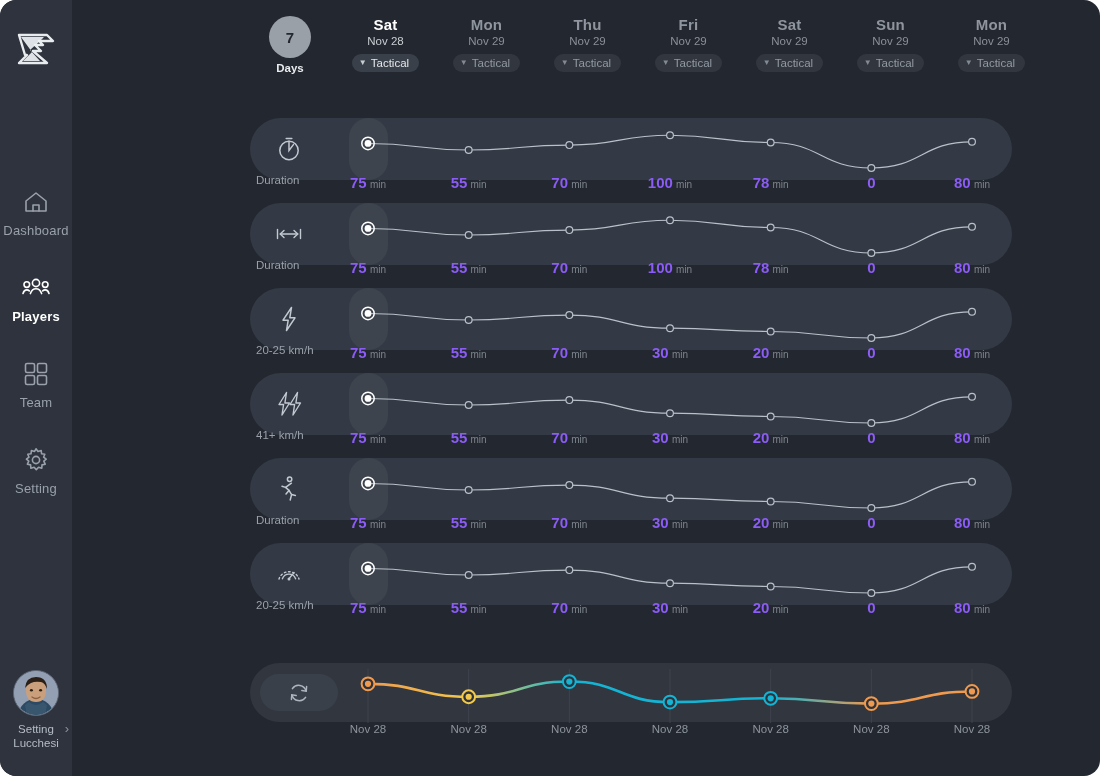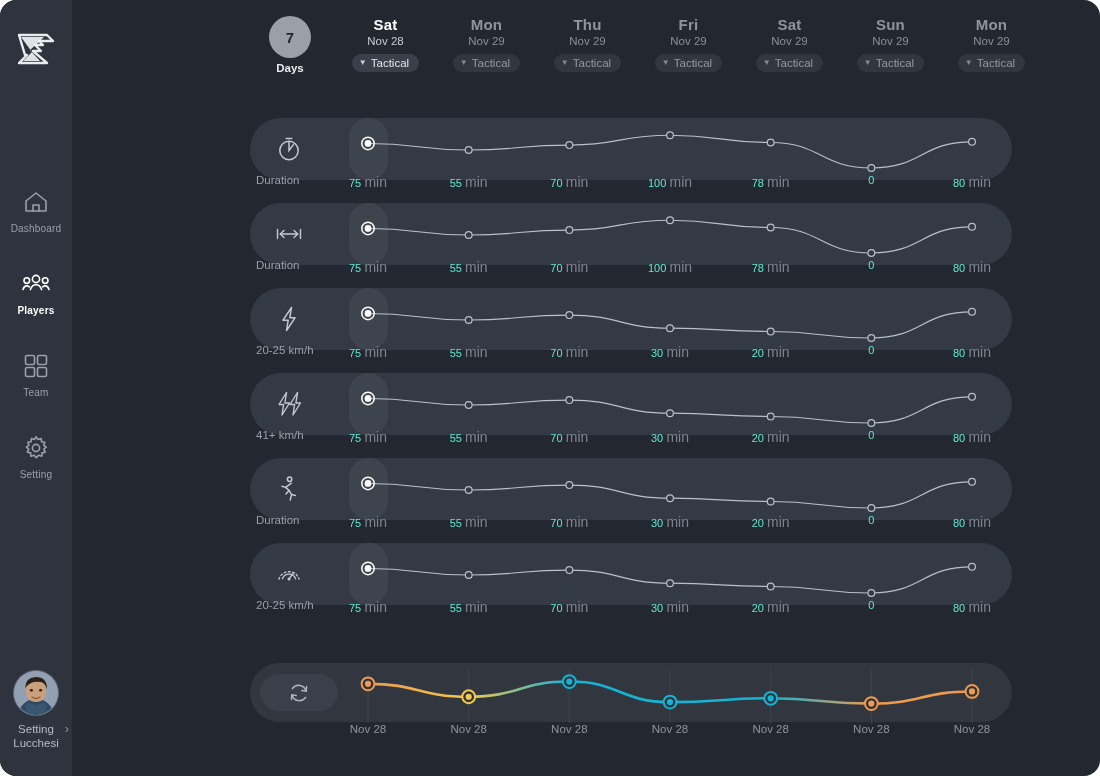--- a/index.html
+++ b/index.html
@@ -27,21 +27,21 @@
     flex: 0 0 72px;
     position: relative;
   }
   .logo { margin-top: 28px; width: 46px; height: 40px; display:flex; align-items:center; justify-content:center; }
   .nav { margin-top: 120px; display: flex; flex-direction: column; gap: 36px; width: 100%; align-items: center; }
   .nav-item {
     display: flex; flex-direction: column; align-items: center;
     gap: 7px; cursor: pointer; width: 100%;
   }
   .nav-icon { width: 28px; height: 28px; display: flex; align-items: center; justify-content: center; }
-  .nav-label { font-size: 10px; color: #9aa1ab; letter-spacing: .2px; }
+  .nav-label { font-size: 13px; color: #9aa1ab; letter-spacing: .2px; }
   .nav-item.active .nav-label { color: #ffffff; font-weight: bold; }
   .nav-item.active .nav-icon svg { stroke: #ffffff; }
 
   .profile {
     position: absolute; bottom: 26px; left: 0; width: 72px;
     display: flex; flex-direction: column; align-items: center; gap: 6px;
     cursor: pointer;
   }
   .avatar {
     width: 46px; height: 46px; border-radius: 50%;
@@ -109,22 +109,22 @@
   .col-highlight {
     position: absolute; top: 0; left: 99px; width: 39px; height: 62px;
     background: #3e444e; border-radius: 20px;
   }
   .svgchart { position: absolute; top: 0; left: 0; width: 762px; height: 62px; }
   .labels { position: absolute; top: 56px; left: 0; width: 762px; height: 20px; }
   .lbl {
     position: absolute; transform: translateX(-50%);
     font-size: 11.5px; color: #8d949d; white-space: nowrap;
   }
-  .lbl b { font-weight: normal; color: #5eead4; font-size: 11px; }
-  .lbl .u { font-size: 14px; color: #7e858e; }
+  .lbl b { font-weight: bold; color: #8b5cf6; font-size: 15px; }
+  .lbl .u { font-size: 10px; color: #7e858e; }
   .row-label {
     position: absolute; top: 56px; left: 6px;
     font-size: 11.5px; color: #9aa1aa;
   }
 
   
   .timeline { position: absolute; top: 663px; left: 178px; width: 762px; height: 100px; }
   .tl-track {
     position: absolute; top: 0; left: 0; width: 762px; height: 59px;
     background: #31363f; border-radius: 30px;

